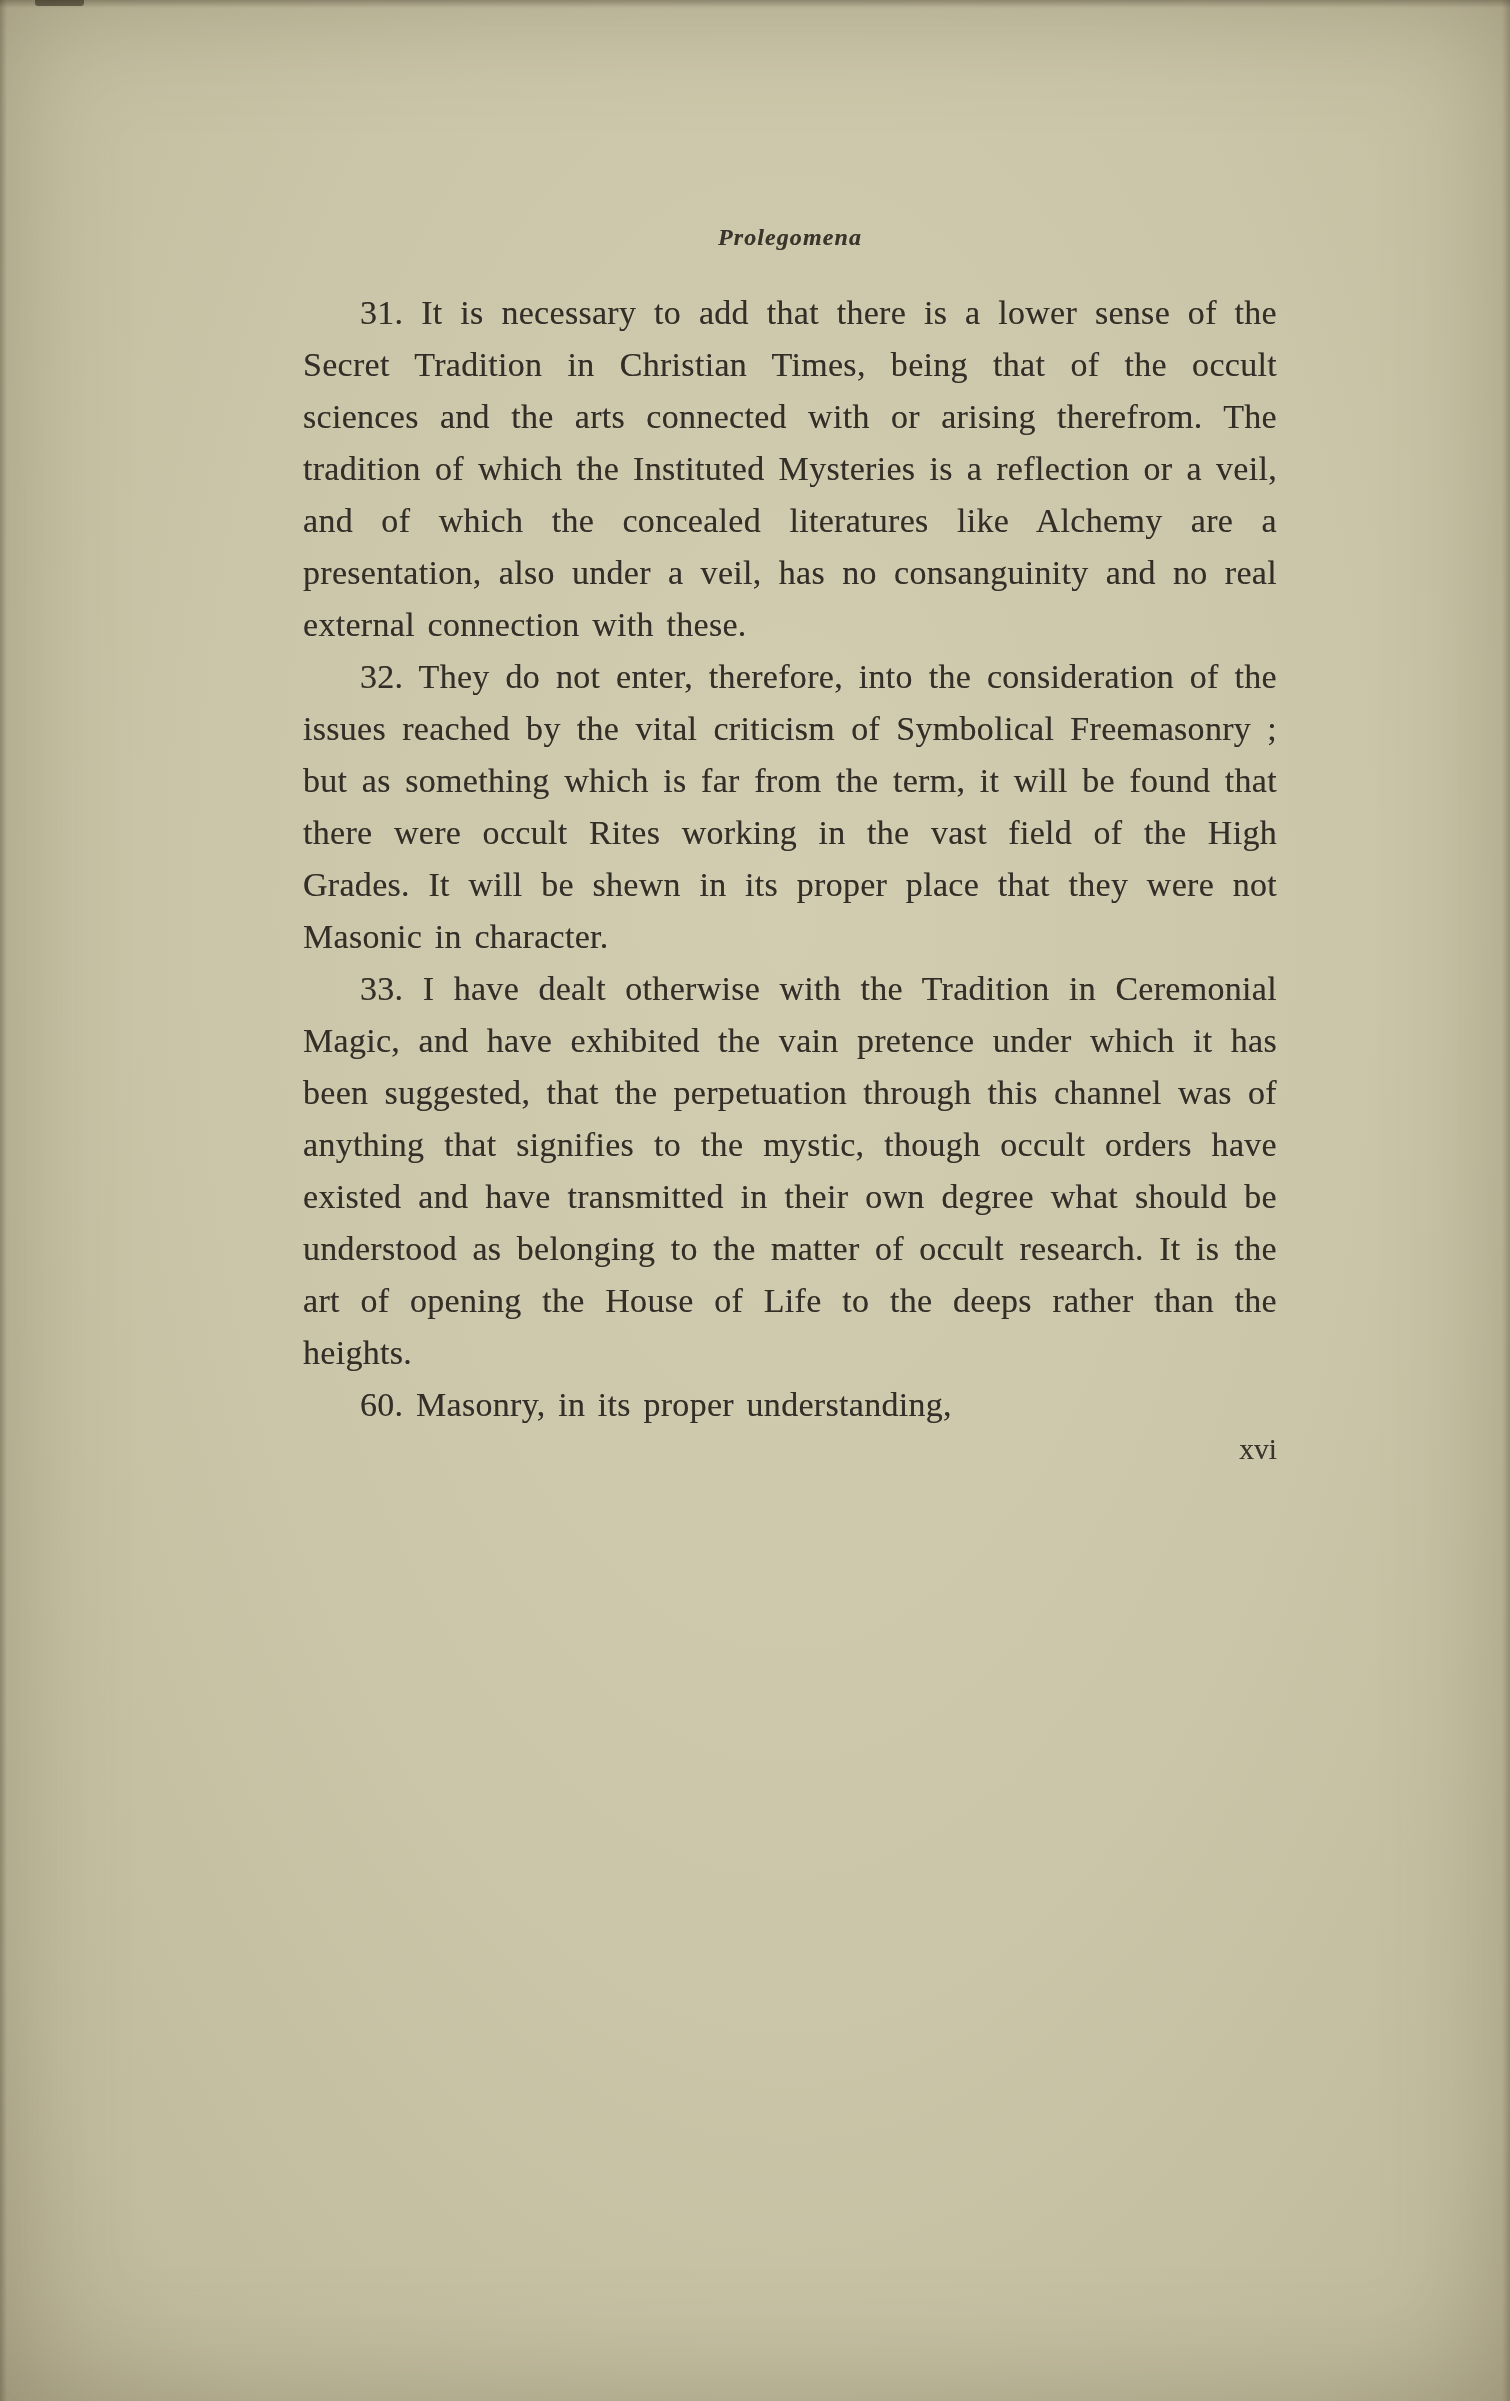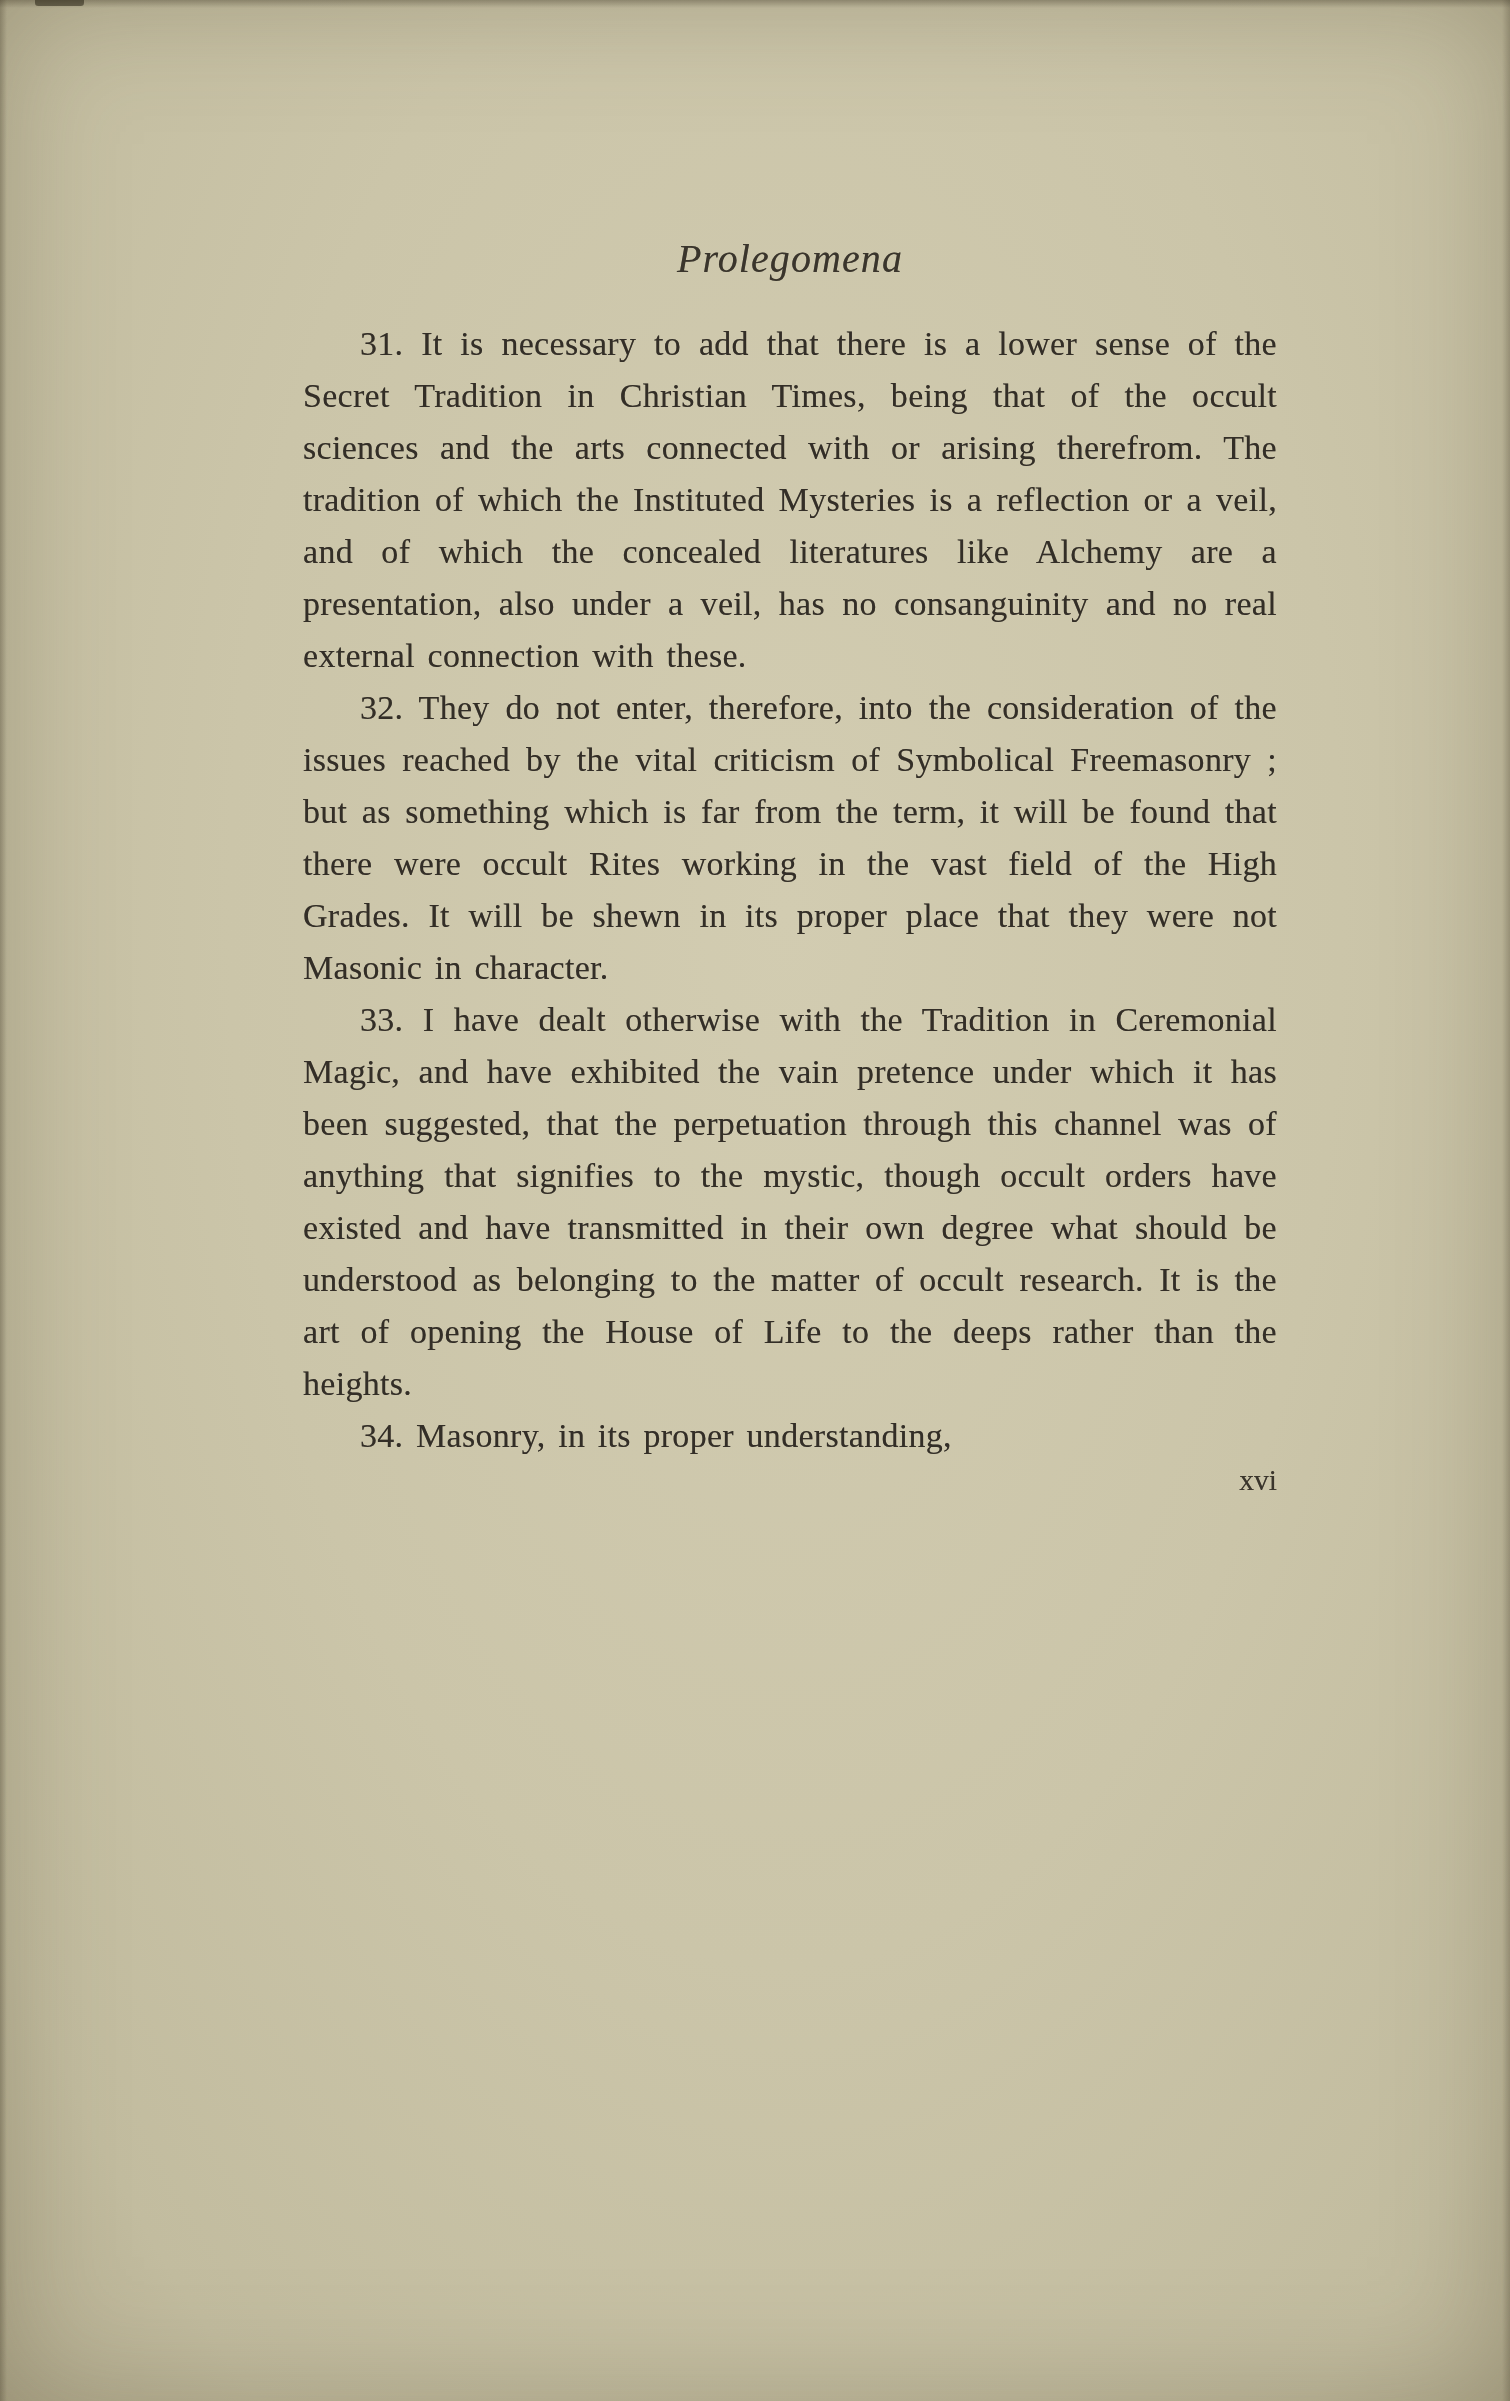--- a/index.html
+++ b/index.html
@@ -50,25 +50,25 @@
 
   .content {
     position: absolute;
     left: 303px;
     top: 223px;
     width: 974px;
     color: #35302a;
   }
   .running-head {
     font-style: italic;
-    font-weight: normal;
-    font-size: 40px;
+    font-weight: bold;
+    font-size: 24px;
     letter-spacing: 1.1px;
     text-align: center;
-    margin: 12px 0 36px 0;
+    margin: 1px 0 36px 0;
     color: #3a352c;
     text-shadow: 0 0 0.5px rgba(58,53,44,0.5);
   }
   .text-block p {
     margin: 0;
     font-size: 34px;
     line-height: 52px;
     text-align: justify;
     word-spacing: 3.8px;
     letter-spacing: 0.3px;
@@ -95,19 +95,19 @@
   <div class="edge-shadow-right"></div>
   <div class="corner-mark"></div>
 
   <div class="content">
     <h1 class="running-head">Prolegomena</h1>
 
     <div class="text-block">
       <p class="indented">31. It is necessary to add that there is a lower sense of the Secret Tradition in Christian Times, being that of the occult sciences and the arts connected with or arising therefrom. The tradition of which the Instituted Mysteries is a reflection or a veil, and of which the concealed literatures like Alchemy are a presentation, also under a veil, has no consanguinity and no real external connection with these.</p>
       <p class="indented">32. They do not enter, therefore, into the consideration of the issues reached by the vital criticism of Symbolical Freemasonry ; but as something which is far from the term, it will be found that there were occult Rites working in the vast field of the High Grades. It will be shewn in its proper place that they were not Masonic in character.</p>
       <p class="indented">33. I have dealt otherwise with the Tradition in Ceremonial Magic, and have exhibited the vain pretence under which it has been suggested, that the perpetuation through this channel was of anything that signifies to the mystic, though occult orders have existed and have transmitted in their own degree what should be understood as belonging to the matter of occult research. It is the art of opening the House of Life to the deeps rather than the heights.</p>
-      <p class="indented">34. Masonry, in its proper understanding,</p>
+      <p class="indented">60. Masonry, in its proper understanding,</p>
     </div>
 
     <div class="folio">xvi</div>
   </div>
 </div>
 
 
 </body></html>

